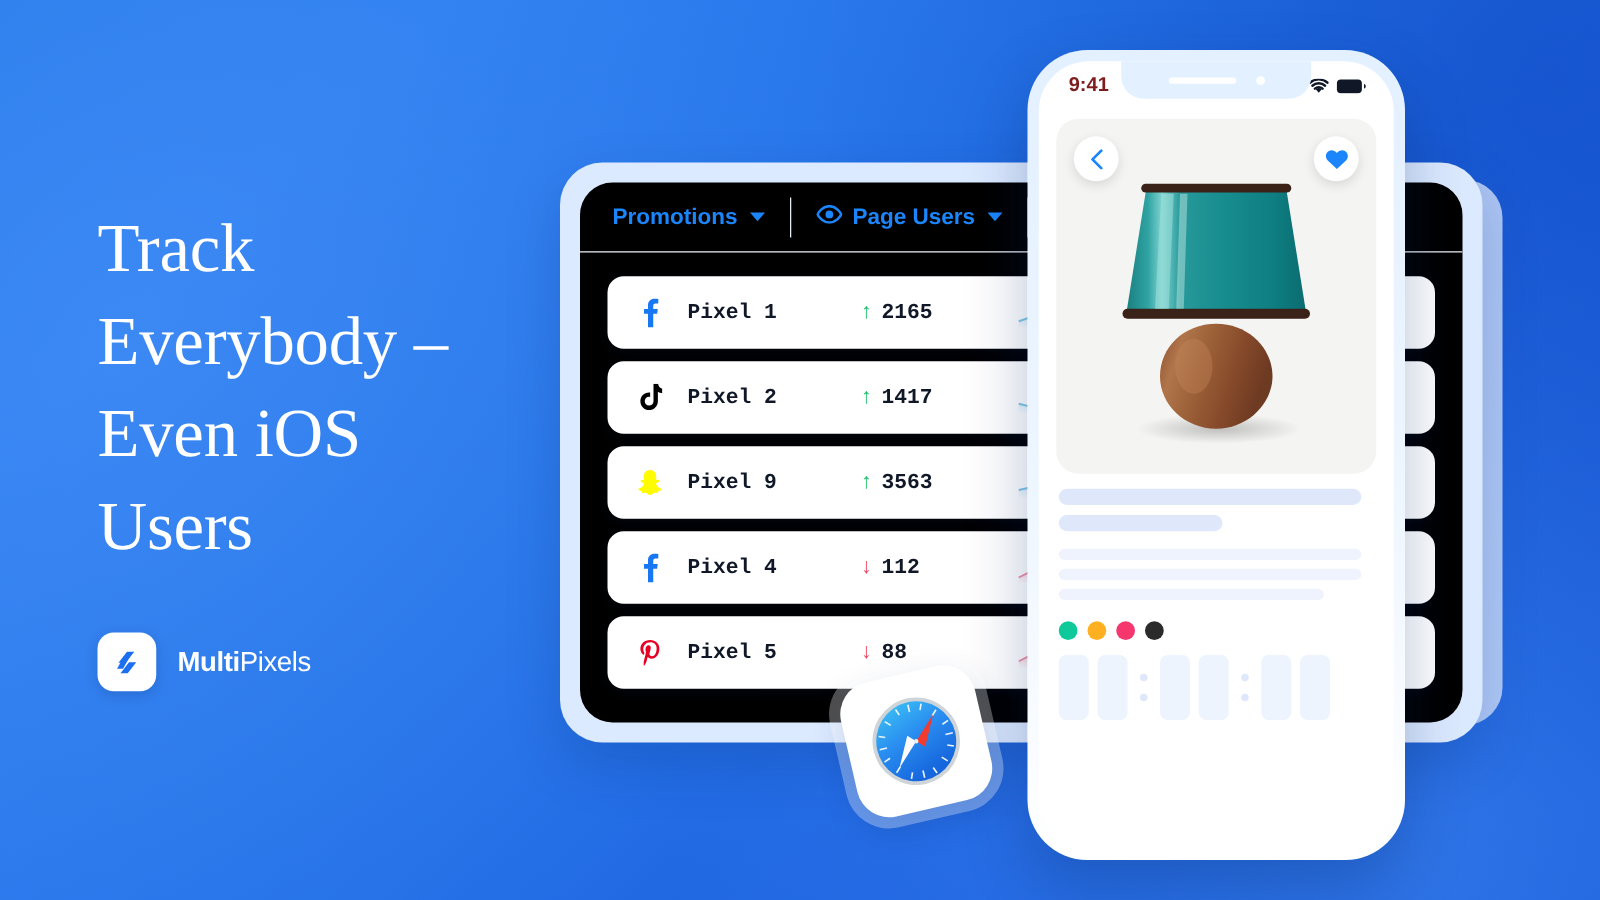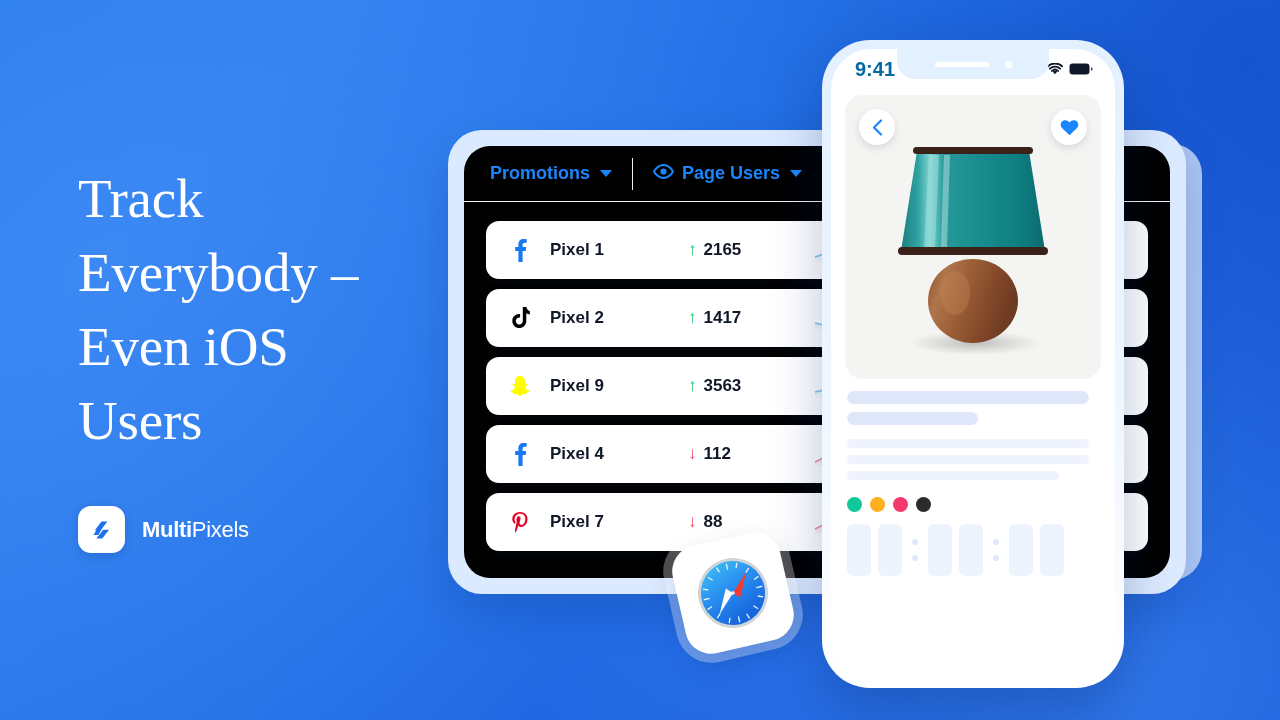--- a/index.html
+++ b/index.html
@@ -54,21 +54,21 @@
     border-bottom:1px solid #eef3fa; gap:0;
   }
   .tb-item{
     display:flex; align-items:center; gap:8px; color:#1b86fb;
     font-size:18px; font-weight:700; padding:0 20px; height:32px;
     border-right:1px solid #e6eef8;
   }
   .tb-item:first-child{ padding-left:0; }
   .tb-item:last-child{ border-right:none; }
   .caret{ width:0;height:0;border-left:6px solid transparent;border-right:6px solid transparent;border-top:7px solid #1b86fb; margin-left:2px;}
-  .rows{ padding:9px 22px; }
+  .rows{ padding:9px 22px;font-family:Liberation Mono, monospace; }
   .row{
     height:58px; margin:10px 0; background:#fff; border-radius:13px;
     box-shadow:0 3px 12px rgba(25,70,150,.10);
     display:flex; align-items:center; padding:0 22px; gap:18px;
   }
   .row-ico{ width:24px; display:flex; justify-content:center; align-items:center; }
   .row-name{ font-size:17px; font-weight:700; color:#101828; width:120px; }
   .row-metric{ display:flex; align-items:center; gap:7px; width:108px; }
   .arrow{ font-size:17px; font-weight:700; }
   .arrow.up{ color:#1fc16b; }
@@ -91,21 +91,21 @@
   .notch{
     position:absolute; left:50%; transform:translateX(-50%); top:0;
     width:152px; height:30px; background:#e3f0ff;
     border-bottom-left-radius:18px; border-bottom-right-radius:18px;
     display:flex; align-items:center; justify-content:center; gap:16px;
   }
   .speaker{ width:54px; height:5px; background:#fff; border-radius:3px; }
   .cam{ width:7px; height:7px; background:#fff; border-radius:50%; }
   .statusbar{
     height:40px; display:flex; align-items:center; justify-content:space-between;
-    padding:0 22px 0 24px; font-size:20px; font-weight:700; color:#0369a1;
+    padding:0 22px 0 24px; font-size:16px; font-weight:700; color:#7f1d1d;
   }
   .status-right{ display:flex; align-items:center; gap:6px; }
   .product{
     margin:6px 14px 0; height:284px; background:#f4f4f2; border-radius:18px;
     position:relative; overflow:hidden;
   }
   .pbtn{
     position:absolute; width:36px; height:36px; border-radius:50%; background:#fff;
     display:flex; align-items:center; justify-content:center;
     box-shadow:0 3px 9px rgba(0,0,0,.12);
@@ -301,21 +301,21 @@
         </svg>
         <div class="row-tail"></div>
       </div>
 
       <div class="row">
         <div class="row-ico">
           <svg width="18" height="22" viewBox="0 0 18 22">
               <path d="M9.2 1C4.4 1 1.3 4.2 1.3 8c0 1.8.9 4 2.5 4.7.2.1.4 0 .4-.2l.3-1.1c0-.2 0-.3-.1-.4-.5-.7-.8-1.6-.8-2.5 0-3 2.1-5.7 5.7-5.7 3.1 0 5 1.9 5 4.8 0 3.6-1.5 6.4-3.8 6.4-1.3 0-2.2-1.1-1.9-2.4.4-1.6 1-3.3 1-4.5 0-1-.6-1.9-1.7-1.9-1.4 0-2.5 1.5-2.5 3.4 0 1.2.4 2.1.4 2.1s-1.4 6.2-1.7 7.2c-.3 1.4-.1 3.3-.1 3.5 0 .1.2.2.3.1.1-.1 1.6-2 2.1-3.9.1-.5.8-3.2.8-3.2.4.8 1.6 1.5 2.9 1.5 3.8 0 6.4-3.5 6.4-8.2C16.5 4 13.4 1 9.2 1z" fill="#e60023"></path>
             </svg>
         </div>
-        <div class="row-name">Pixel 7</div>
+        <div class="row-name">Pixel 5</div>
         <div class="row-metric">
           <span class="arrow down">↓</span>
           <span class="row-val">88</span>
         </div>
         <svg class="spark" viewBox="0 0 66 26">
           <defs>
               <linearGradient id="gd2" x1="0" y1="0" x2="0" y2="1">
                 <stop offset="0" stop-color="#f5a0b5" stop-opacity=".8"></stop>
                 <stop offset="1" stop-color="#f5a0b5" stop-opacity="0"></stop>
               </linearGradient>

